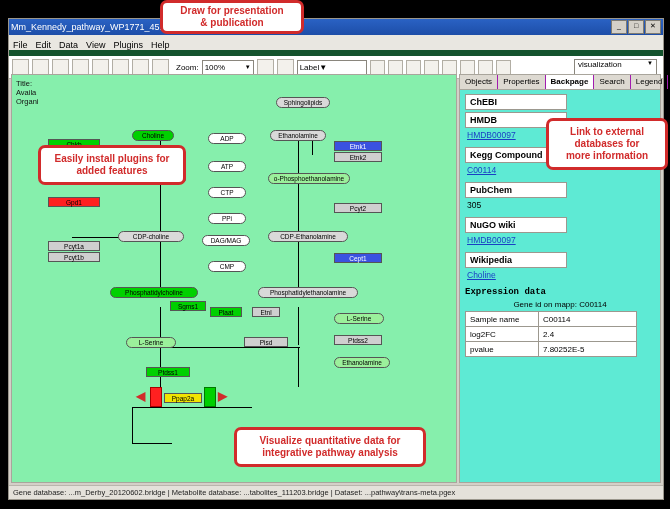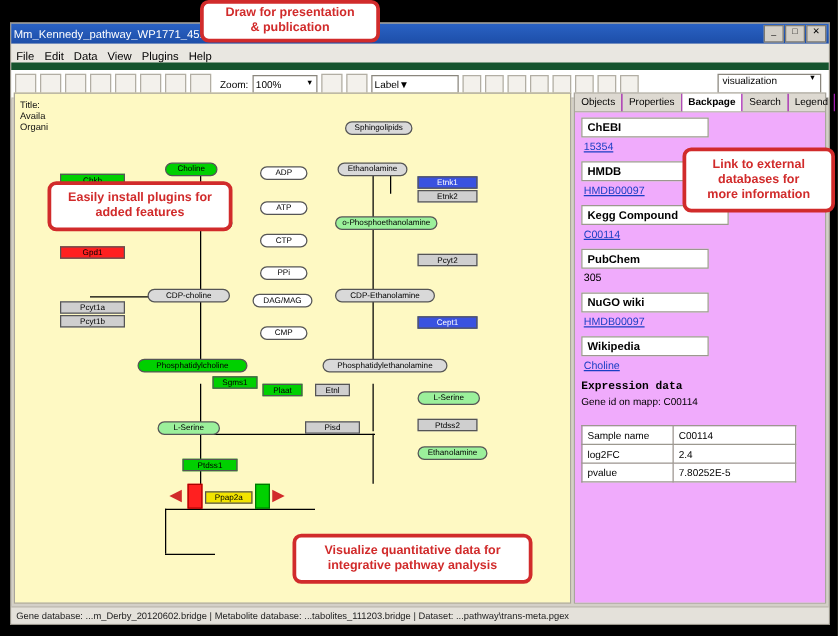--- a/index.html
+++ b/index.html
@@ -18,33 +18,33 @@
   .tool{width:15px;height:15px;border:1px solid #b2aea4;background:#f3f1ec;display:inline-block;position:relative;}
   .tool.sm{width:13px;height:13px;}
   .zoomlbl{font-size:8px;margin-left:4px;}
   .zoomsel{width:48px;height:13px;font-size:8px;border:1px solid #8a867d;background:#fff;display:flex;align-items:center;padding-left:2px;}
   .zoomsel .arw{margin-left:auto;font-size:6px;padding-right:2px;}
   .selbox{width:66px;height:13px;font-size:8px;border:1px solid #8a867d;background:#fff;display:flex;align-items:center;padding-left:2px;}
   .vizsel{position:absolute;right:6px;width:78px;height:14px;font-size:8px;border:1px solid #8a867d;background:#fff;display:flex;align-items:flex-start;padding-left:3px;}
   .vizsel .arw{margin-left:auto;font-size:6px;padding-right:3px;}
 
   .body{position:absolute;left:0;top:53px;right:0;bottom:14px;display:flex;}
-  .canvaswrap{position:relative;flex:1;background:#fef9c3;border:1px solid #a9a59c;margin:2px;overflow:hidden;}
+  .canvaswrap{position:relative;flex:1;background:#86efac;border:1px solid #a9a59c;margin:2px;overflow:hidden;}
   .sidepanel{width:200px;background:#ece9e3;border:1px solid #a9a59c;margin:2px 2px 2px 0;display:flex;flex-direction:column;}
 
   .tabs{display:flex;font-size:8px;height:14px;background:#ddd9d1;border-bottom:1px solid #a9a59c;}
   .tab{padding:1px 5px;border-right:1px solid #a21caf;line-height:12px;text-align:right;}
   .tab.active{background:#fff;font-weight:bold;}
 
-  .sidecontent{flex:1;background:#f0abfc;overflow:hidden;padding:4px 5px;font-size:9px;}
+  .sidecontent{flex:1;background:#5eead4;overflow:hidden;padding:4px 5px;font-size:9px;}
   .dbbox{background:#fff;border:1px solid #9c988f;font-weight:bold;font-size:9px;padding:2px 4px;width:92px;margin-bottom:2px;}
   .dblink{color:#1a3fc4;text-decoration:underline;font-size:8.5px;margin:0 0 7px 2px;}
   .dbplain{font-size:8.5px;margin:0 0 7px 2px;}
   .exprhdr{font-weight:bold;font-size:9px;margin:6px 0 3px 0;font-family:Liberation Mono, monospace;}
-  .geneid{font-size:8px;margin-bottom:14px;}
+  .geneid{font-size:8px;margin-bottom:2px;text-align:center;}
   table.expr{border-collapse:collapse;font-size:8px;width:172px;}
   table.expr td{border:1px solid #9c988f;background:#fff;padding:1px 4px;height:12px;}
   table.expr td.k{width:64px;}
 
   .titlelbl{position:absolute;left:4px;top:4px;font-size:7.5px;line-height:9px;color:#111;}
 
   .statusbar{position:absolute;left:0;right:0;bottom:0;height:13px;background:#e4e1da;border-top:1px solid #b9b5ac;font-size:7.5px;display:flex;align-items:center;padding:0 4px;color:#222;}
 
   
   .node{position:absolute;font-size:6.5px;text-align:center;color:#000;border:1px solid #555;box-sizing:border-box;display:flex;align-items:center;justify-content:center;}
@@ -200,21 +200,20 @@
         <div class="tabs">
           <span class="tab">Objects</span>
           <span class="tab">Properties</span>
           <span class="tab active">Backpage</span>
           <span class="tab">Search</span>
           <span class="tab">Legend</span>
         </div>
         <div class="sidecontent">
 
           <div class="dbbox">ChEBI</div>
-          <div class="dblink">15354</div>
 
           <div class="dbbox">HMDB</div>
           <div class="dblink">HMDB00097</div>
 
           <div class="dbbox" style="width:108px;">Kegg Compound</div>
           <div class="dblink">C00114</div>
 
           <div class="dbbox">PubChem</div>
           <div class="dbplain">305</div>
 

